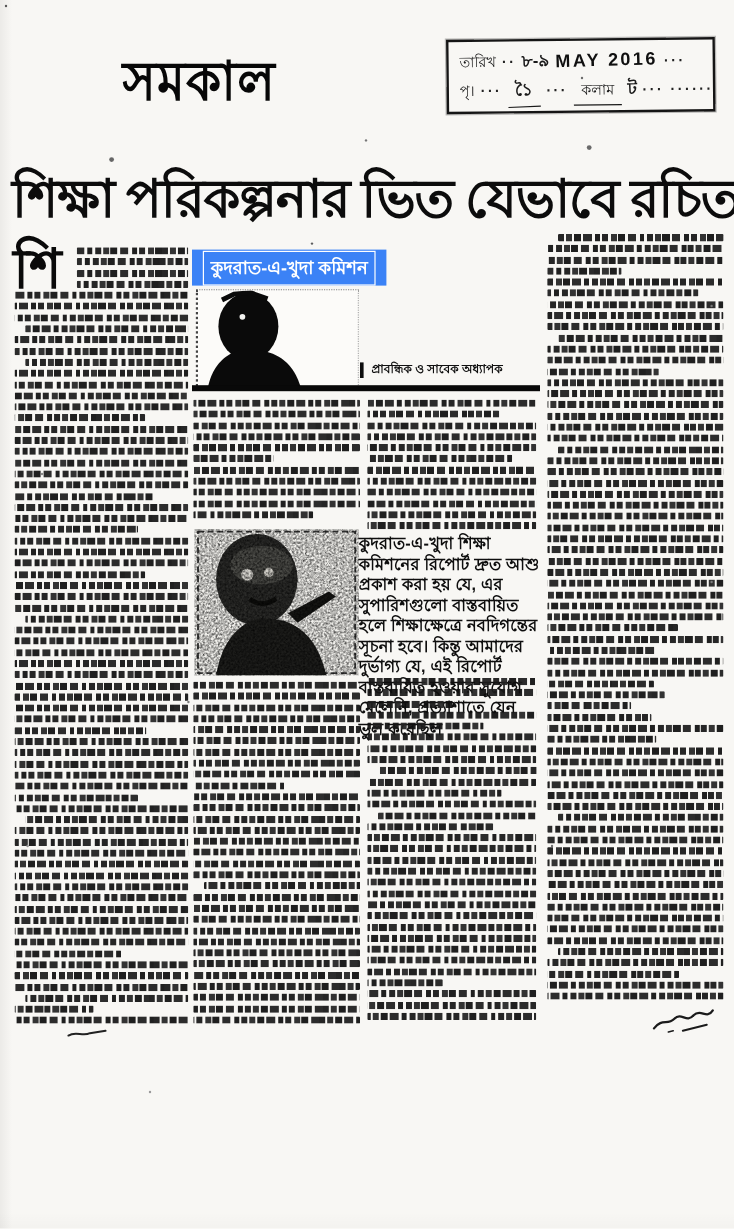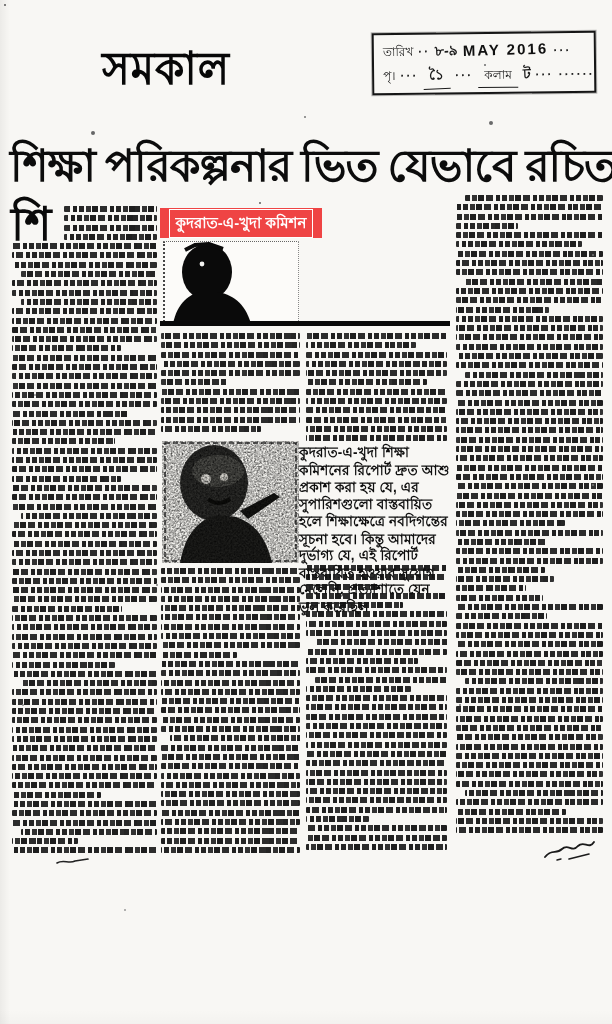--- a/index.html
+++ b/index.html
@@ -26,21 +26,21 @@
   .stampdate{font-weight:700;font-size:15px;letter-spacing:2px;color:#101010;
              font-family:"Liberation Sans",sans-serif;transform:rotate(-1deg);}
   .ulseg{border-bottom:1.5px solid #1a1a1a;padding:0 6px 1px;}
 
   
   .headline{font-family:"Liberation Serif",serif;font-size:44px;line-height:1.15;
             font-weight:600;color:#0c0c0c;letter-spacing:-1px;white-space:nowrap;
             display:flex;align-items:flex-start;gap:4px;}
 
   
-  .kicker{background:#ef4444;color:#fff;display:flex;align-items:center;justify-content:center;
+  .kicker{background:#3b82f6;color:#fff;display:flex;align-items:center;justify-content:center;
           font-weight:700;font-size:15px;box-sizing:border-box;}
   .kicker .framed{border:1px solid #fff;padding:1px 6px;}
 
   
   .photo1frame{background:#fcfbf9;border-left:2px dotted #444;border-top:1px dotted #666;
                border-right:1px dotted #888;box-sizing:border-box;}
   .caption{display:flex;align-items:center;gap:7px;font-size:10px;font-weight:700;color:#101010;}
   .caption .bar{width:2.5px;height:13px;background:#0d0d0d;}
   .rule{background:#090909;}
 
@@ -110,20 +110,24 @@
 
   <div class="abs photo1frame" style="left:163px;top:241px;width:136px;height:84px;">
     <svg width="100" height="82" viewBox="0 0 100 82">
       <ellipse cx="42" cy="30" rx="25" ry="28" fill="#0a0a0a"></ellipse>
       <path d="M8 82 C12 60 26 52 34 50 L52 50 C66 52 80 60 86 82 Z" fill="#0a0a0a"></path>
       <circle cx="37" cy="22" r="2.4" fill="#f2f2f0"></circle>
       <path d="M20 8 L30 3 L44 2 L58 7" stroke="#0a0a0a" stroke-width="4" fill="none"></path>
     </svg>
   </div>
 
+  <div class="abs caption" style="left:300px;top:300px;width:148px;justify-content:flex-start;">
+    <span class="bar"></span>
+    <span>প্রাবন্ধিক ও সাবেক অধ্যাপক</span>
+  </div>
 
   <div class="abs rule" style="left:160px;top:321px;width:290px;height:5px;"></div>
 
   <div class="abs dropcap" style="left:11px;top:202px;">শি</div>
 
   <div class="abs sim" style="left:12px;top:206px;width:145px;height:648px;">
       <div class="ln" style="width: calc(100% - 52px); background-position-x: -22px; margin-left: 52px;"></div>
       <div class="ln" style="width: calc(100% - 52px); background-position-x: -24px; margin-left: 52px;"></div>
       <div class="ln" style="width: calc(100% - 52px); background-position-x: -22px; margin-left: 52px;"></div>
       <div class="ln" style="width: calc(100% - 52px); background-position-x: -25px; margin-left: 52px;"></div>

